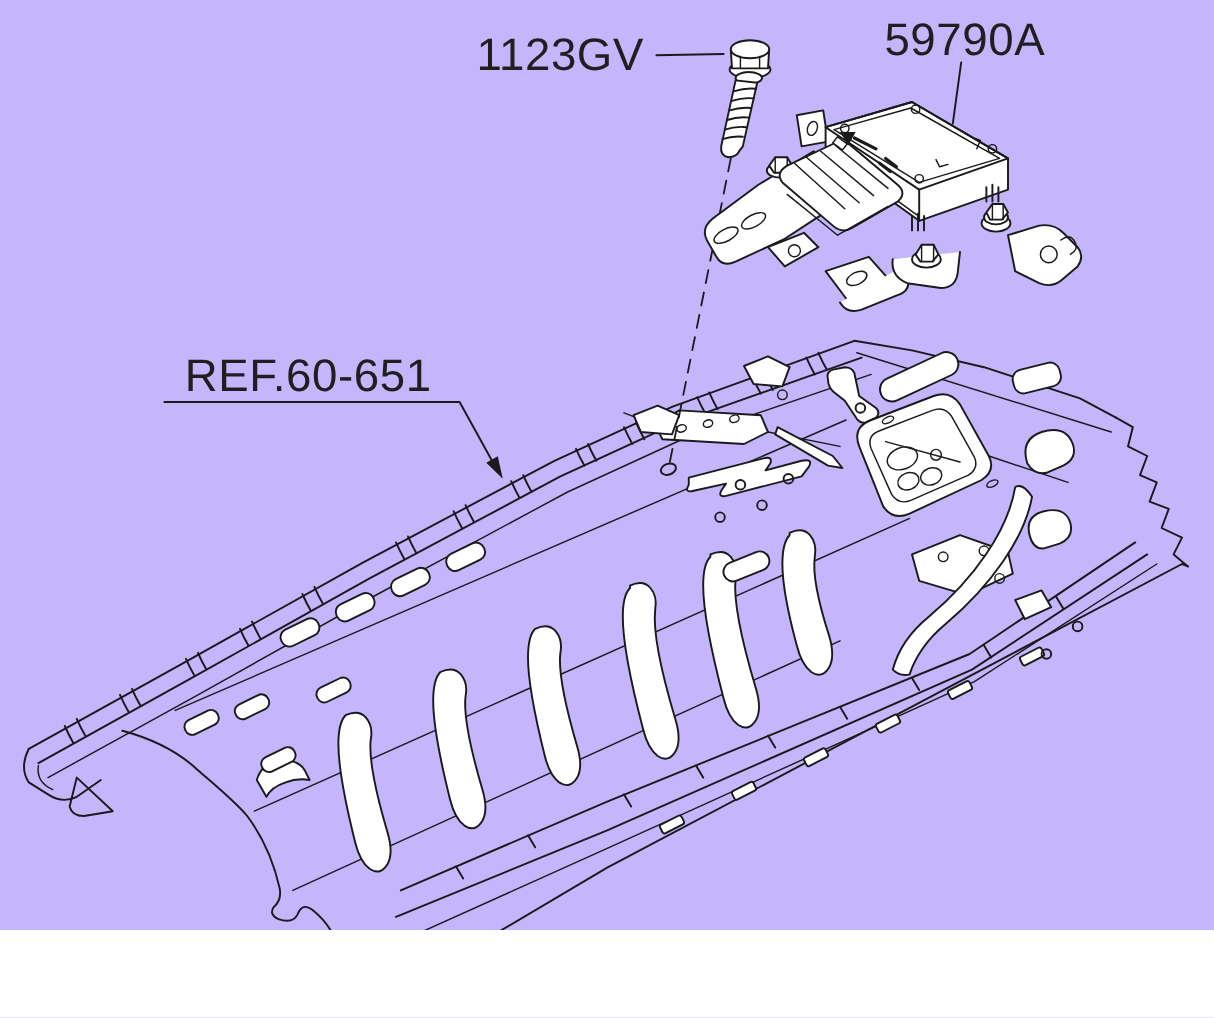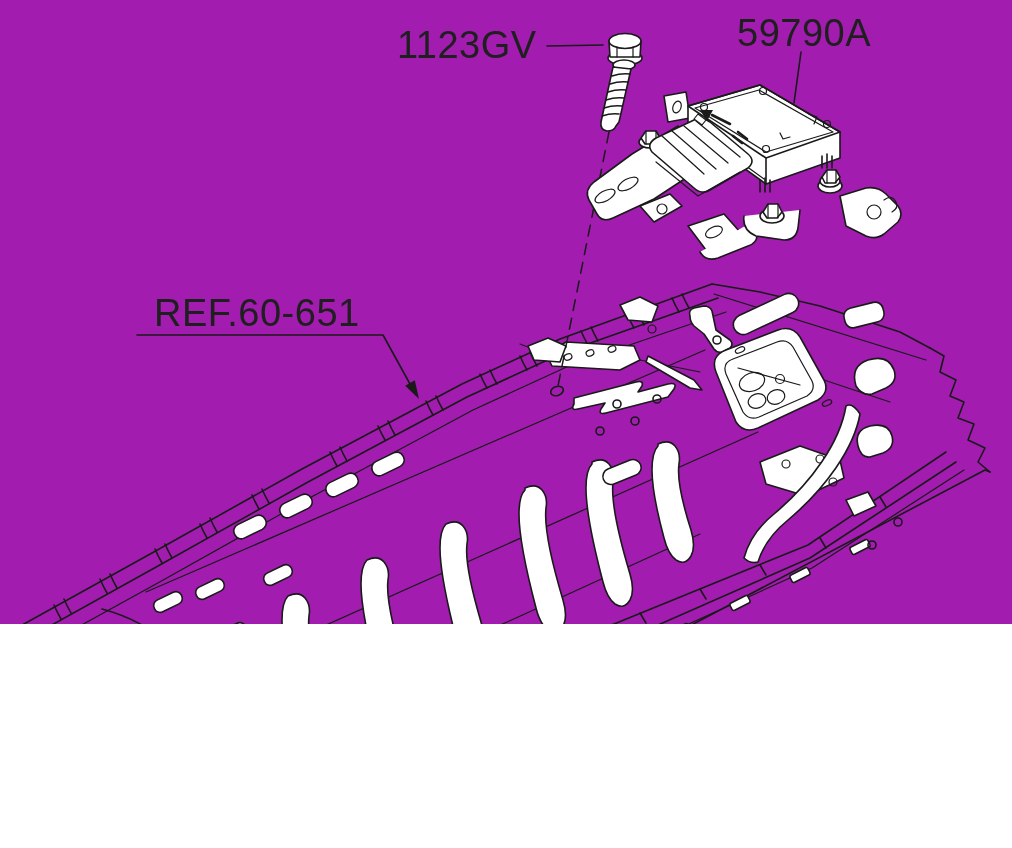--- a/index.html
+++ b/index.html
@@ -1,16 +1,16 @@
 <!DOCTYPE html>
 <html><head>
 <meta charset="utf-8">
 <style>
   html,body{margin:0;padding:0;background:#ffffff;}
-  .page{position:relative;width:1012px;height:624px;background:#a21caf;overflow:hidden;
+  .page{position:relative;width:1012px;height:775px;background:#c4b5fd;overflow:hidden;
         font-family:"Liberation Sans",sans-serif;}
   svg{position:absolute;inset:0;}
   svg path, svg line, svg ellipse, svg circle, svg rect, svg polyline{
     fill:none;stroke:#1a1a1a;stroke-width:1.6;stroke-linecap:round;stroke-linejoin:round;}
   .thin{stroke-width:1.2;}
   .w{fill:#ffffff;}
   .dark{fill:#1a1a1a;stroke:none;}
   .thick{stroke-width:2.6;}
   .dash{stroke-dasharray:11 8;stroke-width:1.5;}
   .label{font-size:38px;fill:#1f1f1f;stroke:none;letter-spacing:0.5px;}

